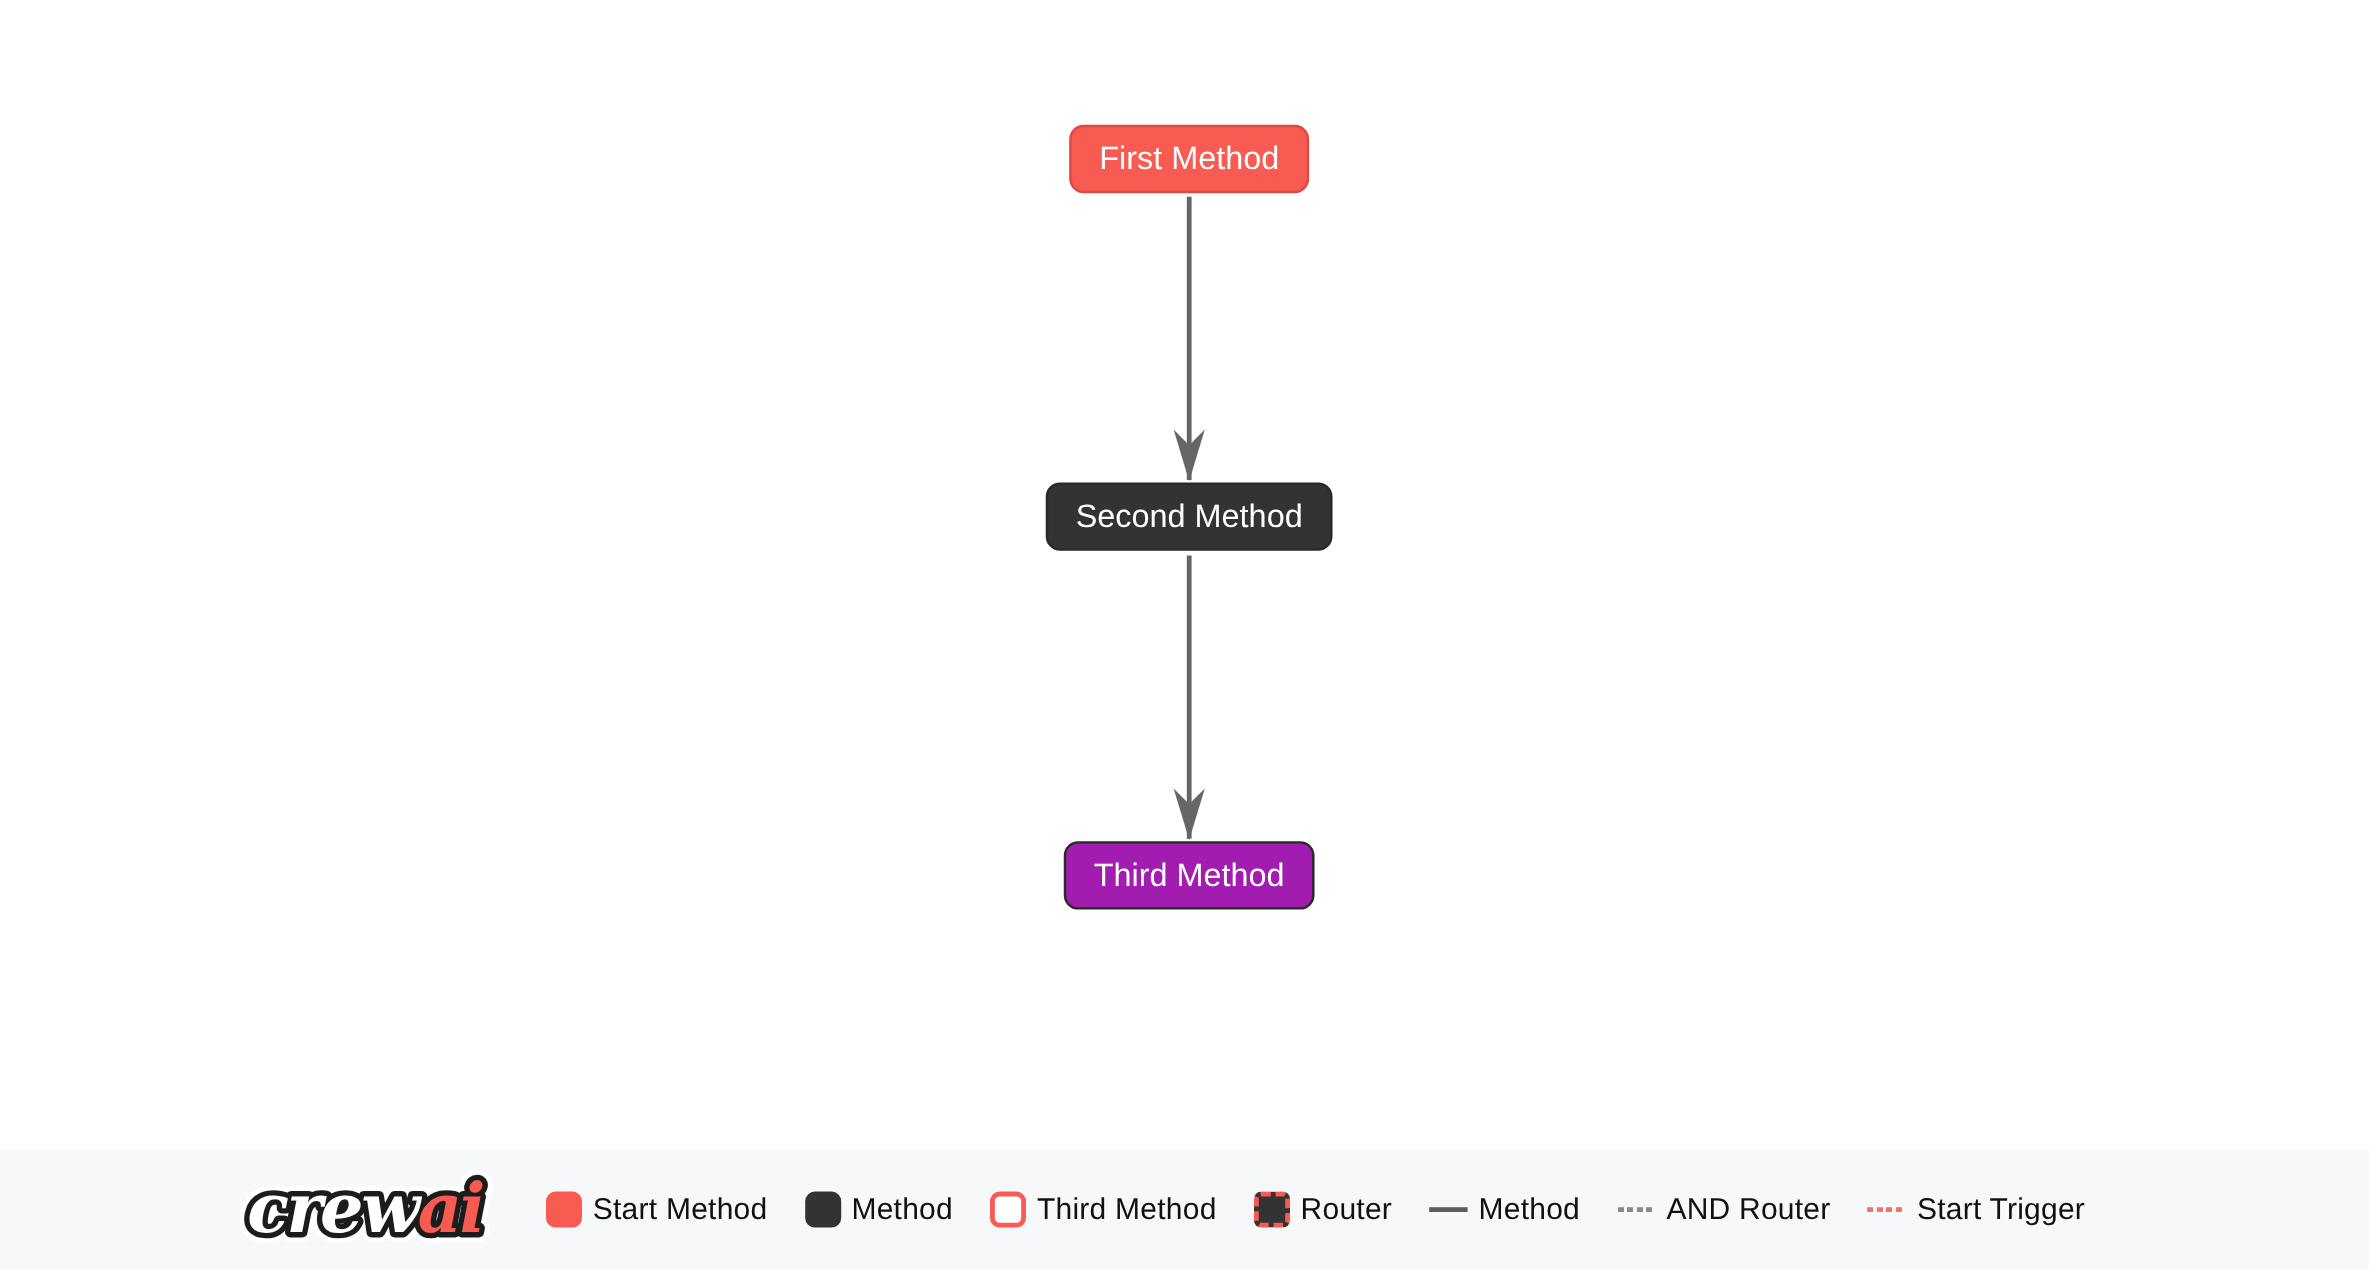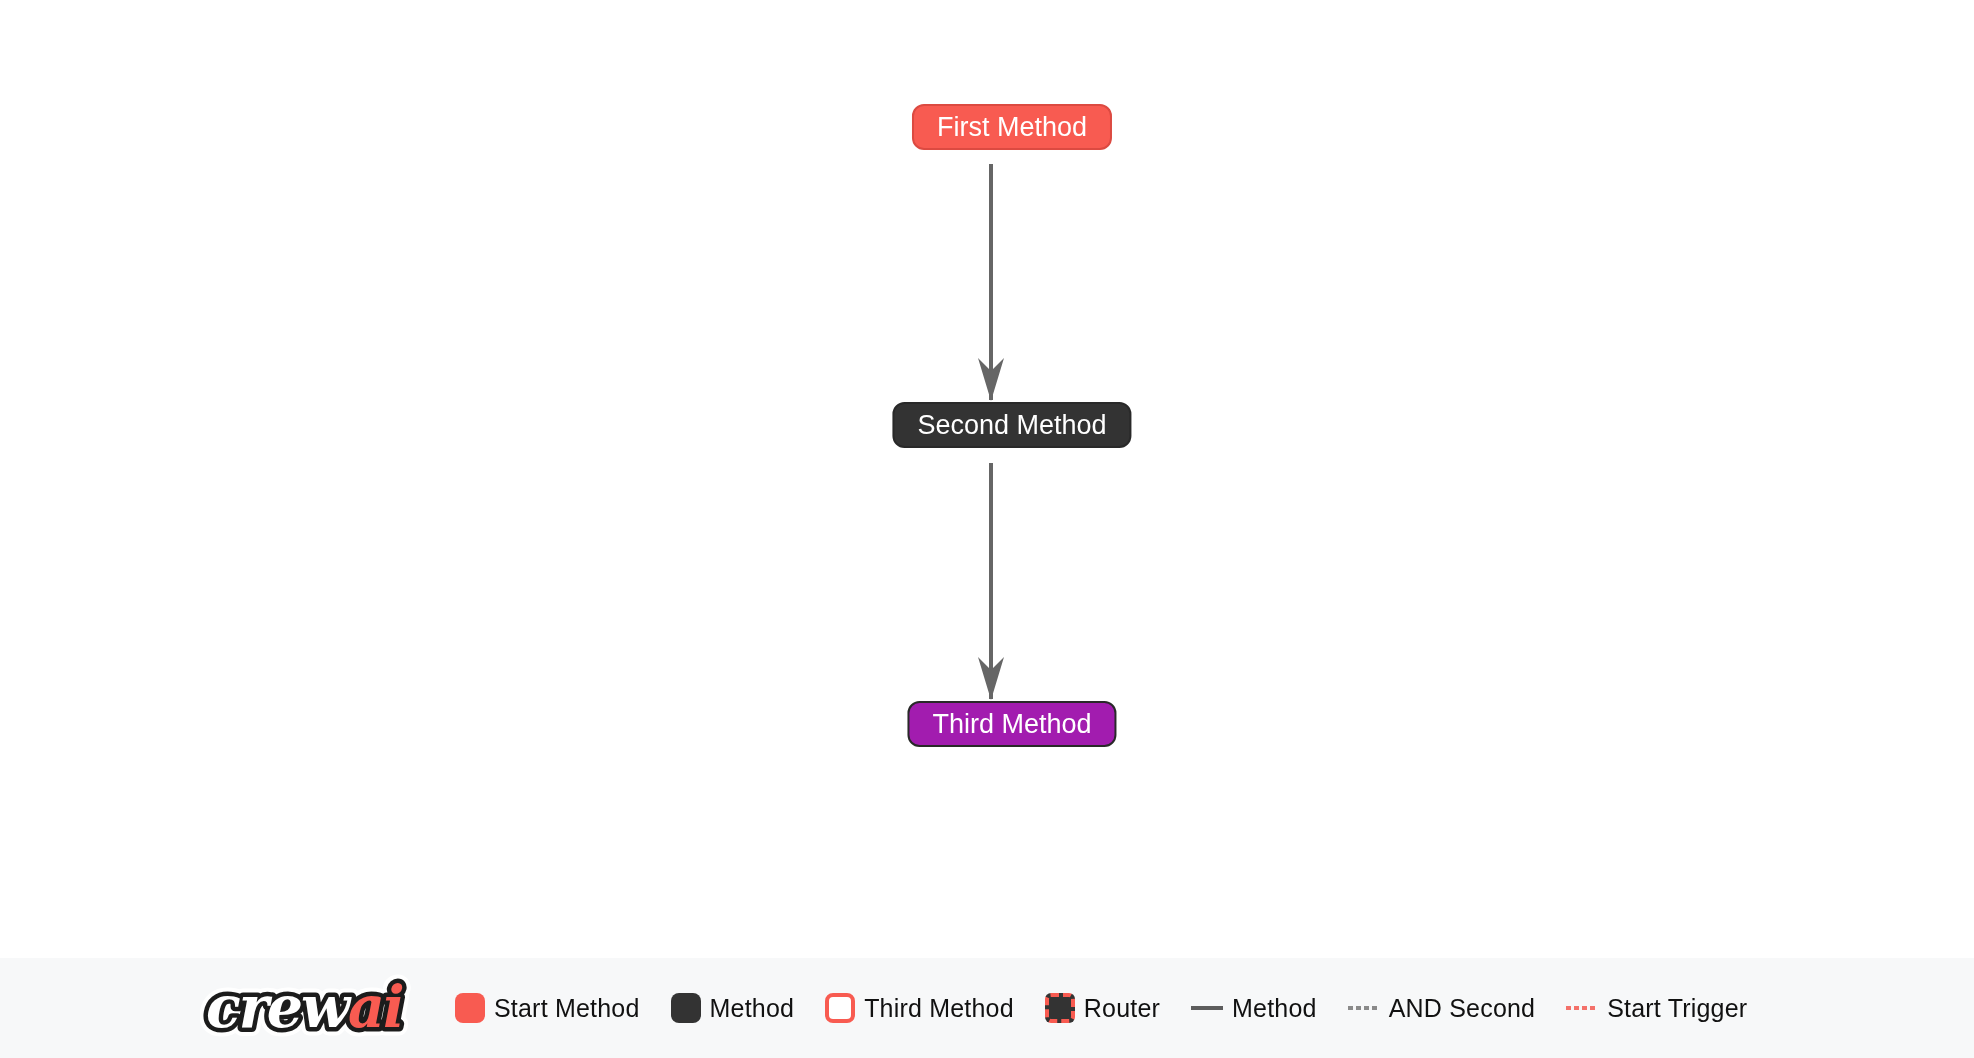--- a/index.html
+++ b/index.html
@@ -8,23 +8,23 @@
 
   .viewport { position:relative; width:1974px; height:1058px; background:#ffffff; }
 
   
   .canvas { position:absolute; inset:0; }
   .edges  { position:absolute; left:0; top:0; }
 
   .node {
     position:absolute; transform:translateX(-50%);
     display:flex; align-items:center; justify-content:center;
-    height:46px; padding:0 23px; border-radius:12px;
+    height:57px; padding:0 23px; border-radius:12px;
     font-size:27px; color:#ffffff; white-space:nowrap;
-    border:2px solid transparent; cursor:grab;margin-left:21px;
+    border:2px solid transparent; cursor:grab;
   }
   .node-start  { background:#F85B51; border-color:#DC4A41; left:991px; top:104px; }
   .node-second { background:#333333; border-color:#292929; left:991px; top:402px;text-align:center; }
   .node-third  { background:#a21caf; border-color:#292929; left:991px; top:701px; }
 
   
   .legend {
     position:absolute; left:0; right:0; bottom:0; height:100px;
     background:#F7F8F9; display:flex; align-items:center;
     padding-left:200px; gap:31px;
@@ -105,21 +105,21 @@
       <span class="legend-label">Router</span>
     </div>
 
     <div class="legend-item">
       <span class="line line-trigger"></span>
       <span class="legend-label">Method</span>
     </div>
 
     <div class="legend-item">
       <span class="line line-and"></span>
-      <span class="legend-label">AND Second</span>
+      <span class="legend-label">AND Router</span>
     </div>
 
     <div class="legend-item">
       <span class="line line-router"></span>
       <span class="legend-label">Start Trigger</span>
     </div>
 
   </div>
 
 </div>

